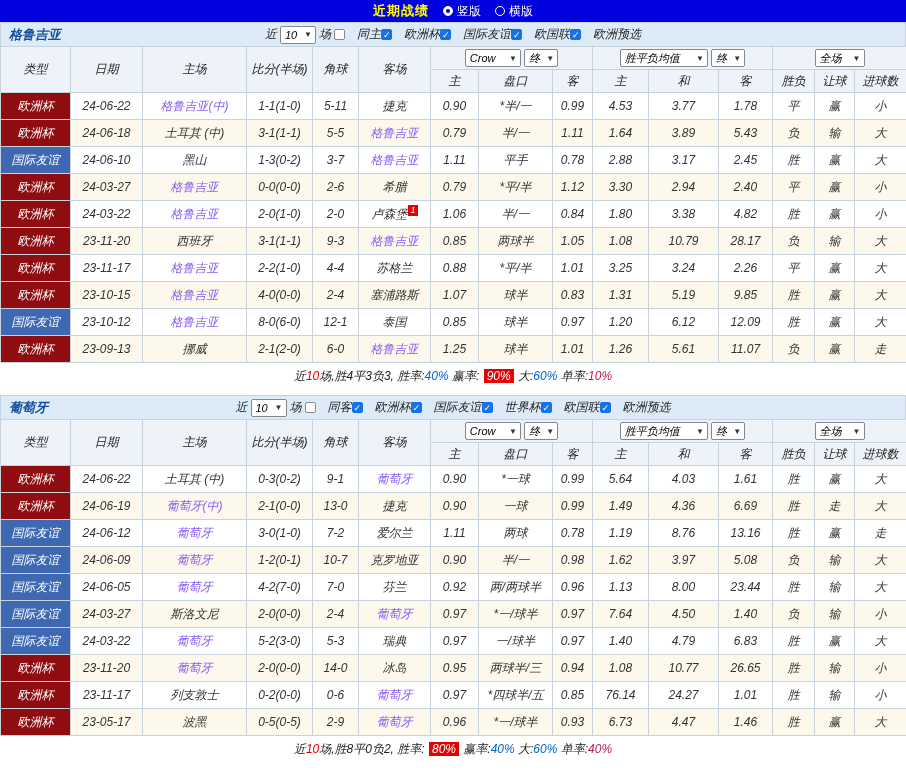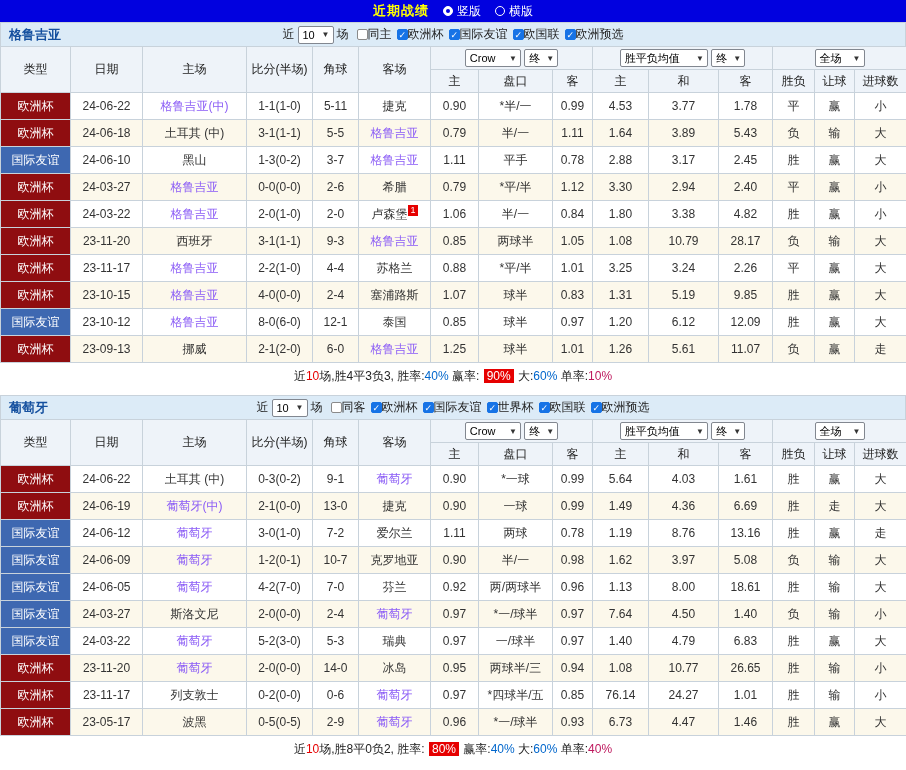--- a/index.html
+++ b/index.html
@@ -13,30 +13,30 @@
   .topbar {
     height:22px; background:#0101DF; display:flex; align-items:center;
     justify-content:center; gap:14px; color:#fff;
   }
   .topbar-title { color:#FFFF00; font-weight:bold; font-size:13px; letter-spacing:1px; }
   .radio-opt { display:inline-flex; align-items:center; gap:4px; cursor:pointer; font-size:12px; color:#fff; }
   .radio { width:10px; height:10px; border:1px solid #fff; border-radius:50%; display:inline-block; position:relative; background:transparent; }
   .radio.on { background:#fff; }
   .radio.on::after { content:""; position:absolute; inset:2px; border-radius:50%; background:#0101DF; }
   
-  .section { margin-top:0; }
+  .section { margin-top:0;font-style:italic; }
   .section + .section { margin-top:6px; }
   .section-header {
     height:24px; background:#DCEBF7; border:1px solid #C8D2DB; border-bottom:none;
     display:flex; align-items:center; position:relative;
   }
   .team-name { position:absolute; left:8px; color:#15509F; font-weight:bold; font-size:13px; }
   .filters { margin:0 auto; display:flex; align-items:center; gap:3px; }
   .cb-list { display:inline-flex; align-items:center; gap:0; }
-  .cb-item { display:inline-flex; align-items:center; gap:0; margin-left:5px; cursor:pointer; }
+  .cb-item { display:inline-flex; align-items:center; gap:12px; cursor:pointer; }
   .cb { width:11px; height:11px; border:1px solid #8a8a8a; border-radius:2px; background:#fff; display:inline-block; position:relative; }
   .cb.on { background:#1673E6; border-color:#1673E6; }
   .cb.on::after { content:"✓"; color:#fff; font-size:9px; line-height:11px; position:absolute; left:1px; top:0; }
   
   .sel {
     display:inline-flex; align-items:center; justify-content:space-between;
     border:1px solid #828790; border-radius:2px; background:#fff;
     height:18px; padding:0 3px 0 4px; font-size:11px; color:#000; cursor:pointer;
     vertical-align:middle;
   }
@@ -557,21 +557,21 @@
             <td>24-06-05</td>
             <td><span class="self">葡萄牙</span></td>
             <td class="score">4-2(7-0)</td>
             <td>7-0</td>
             <td><span>芬兰</span></td>
             <td>0.92</td>
             <td class="hc">两/两球半</td>
             <td>0.96</td>
             <td>1.13</td>
             <td class="draw">8.00</td>
-            <td>18.61</td>
+            <td>23.44</td>
             <td class="t-red">胜</td>
             <td class="t-green">输</td>
             <td class="t-red">大</td>
           </tr>
           <tr>
             <td class="type friendly">国际友谊</td>
             <td>24-03-27</td>
             <td><span>斯洛文尼</span></td>
             <td class="score">2-0(0-0)</td>
             <td>2-4</td>

